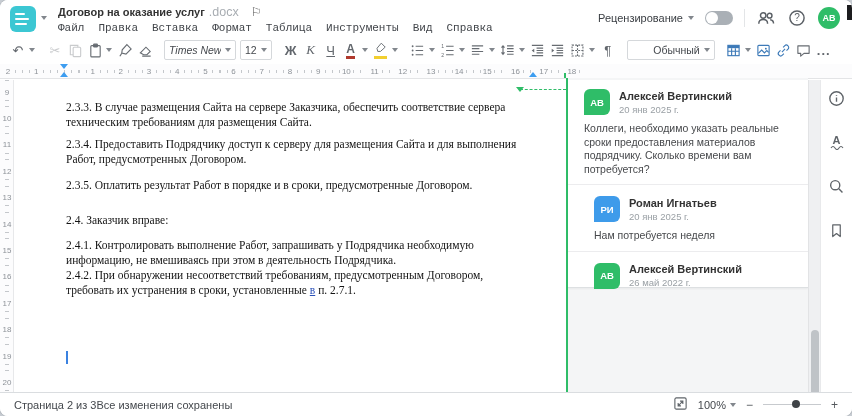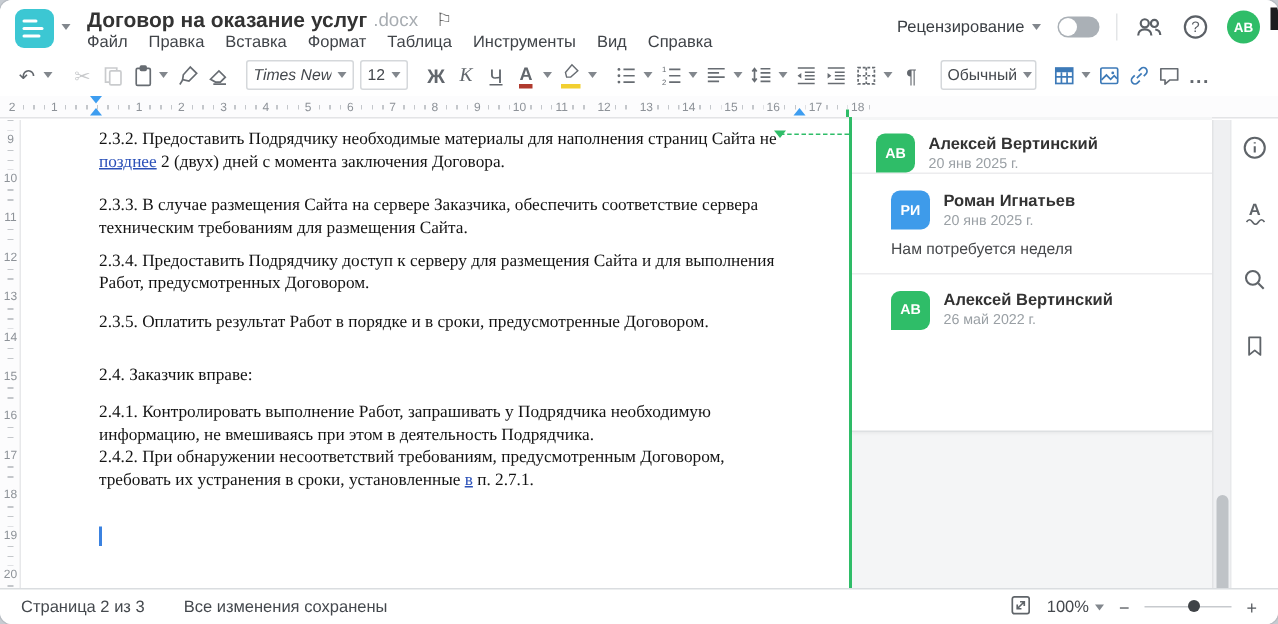--- a/index.html
+++ b/index.html
@@ -11,24 +11,24 @@
   
   .header { position:absolute; left:0; top:0; width:852px; height:36px; background:#fff; }
   .logo { position:absolute; left:10px; top:6px; width:26px; height:26px; border-radius:6px;
           background:#3cc7d3; display:flex; flex-direction:column; justify-content:center; gap:3px; padding-left:5px; cursor:pointer;}
   .logo i { display:block; height:2px; background:#fff; border-radius:1px; }
   .logo i:nth-child(1){width:10px;} .logo i:nth-child(2){width:14px;} .logo i:nth-child(3){width:12px;}
   .logo-caret { position:absolute; left:41px; top:16px; }
   .caret { display:inline-block; width:0; height:0; border-left:3.5px solid transparent;
            border-right:3.5px solid transparent; border-top:4px solid #82878d; vertical-align:middle; }
   .title-row { position:absolute; left:58px; top:5px; display:flex; align-items:center; gap:4px; }
-  .doc-title { font-size:14px; font-weight:bold; color:#333; }
+  .doc-title { font-size:11px; font-weight:bold; color:#333; }
   .doc-ext { font-size:12.5px; color:#a8adb2; }
   .flag { font-size:12px; color:#555; margin-left:8px; }
-  .menubar { position:absolute; left:58px; top:22px; display:flex; gap:14px; font-size:11px; color:#404449; }
+  .menubar { position:absolute; left:58px; top:22px; display:flex; gap:14px; font-size:11px; color:#404449;font-family:Liberation Mono, monospace; }
   .menubar span { cursor:pointer; }
   .header-right { position:absolute; right:12px; top:0; height:36px; display:flex; align-items:center; gap:11px; }
   .review { font-size:11px; color:#3a3e43; display:flex; align-items:center; gap:5px; cursor:pointer;}
   .toggle { width:28px; height:14px; border-radius:7px; background:#aab0b6; position:relative; cursor:pointer;}
   .toggle .knob { position:absolute; left:1px; top:1px; width:12px; height:12px; border-radius:50%; background:#fff; }
   .hdr-sep { width:1px; height:18px; background:#e3e5e7; }
   .hicon { width:20px; height:20px; display:flex; align-items:center; justify-content:center; cursor:pointer; }
   .hicon svg { stroke:#5b6066; fill:none; stroke-width:1.3; }
   .avatar-top { width:22px; height:22px; border-radius:50%; background:#2fbd68; color:#fff;
                 font-size:9px; font-weight:bold; display:flex; align-items:center; justify-content:center; cursor:pointer;}
@@ -115,21 +115,21 @@
            border-left:1px solid #e8e9eb; display:flex; flex-direction:column; align-items:center;
            padding-top:9px; gap:26px; }
   .ribar .ric { width:18px; height:18px; display:flex; flex-direction:column; align-items:center;
                 justify-content:center; cursor:pointer; color:#5f6469; }
   .ribar svg { stroke:#5f6469; fill:none; stroke-width:1.3; }
   .spell-a { font-size:11px; line-height:10px; color:#5f6469; font-weight:bold;}
 
   
   .statusbar { position:absolute; left:0; top:392px; width:852px; height:24px; background:#fff;
                border-top:1px solid #dadde0; display:flex; align-items:center; font-size:11px; color:#44484d; }
-  .sb-left { display:flex; gap:26px; padding-left:14px; }
+  .sb-left { display:flex; padding-left:14px; }
   .sb-right { margin-left:auto; display:flex; align-items:center; gap:10px; padding-right:14px; }
   .sb-right svg { stroke:#5f6469; fill:none; stroke-width:1.2; }
   .zoom-track { width:58px; height:1.5px; background:#c7cace; position:relative; cursor:pointer;}
   .zoom-knob { position:absolute; left:50%; top:-3.5px; width:8px; height:8px; border-radius:50%; background:#3f4347; }
   .zbtn { font-size:12px; color:#55595e; cursor:pointer; }
 </style>
 </head>
 <body>
 
 <div class="window">
@@ -283,21 +283,21 @@
     </span>
     <span class="tb">
       <svg width="15" height="15" viewBox="0 0 16 16">
           <rect x="2.2" y="2.2" width="11.6" height="11.6" stroke-dasharray="2 1.3"></rect>
           <path d="M8 2.2v11.6M2.2 8h11.6" stroke-dasharray="2 1.3"></path>
         </svg>
     </span>
     <span class="caret tb-caret"></span>
     <span class="tb pilcrow">¶</span>
     <span class="tb-gap"></span>
-    <span class="tb-box" style="width:64px;justify-content:flex-start">
+    <span class="tb-box" style="width:88px;justify-content:flex-end">
       <span>Обычный</span>
       <span class="caret"></span>
     </span>
     <span class="tb-gap"></span>
     <span class="tb blue">
       <svg width="15" height="15" viewBox="0 0 16 16">
           <rect x="2" y="2.5" width="12" height="11"></rect>
           <rect x="2" y="2.5" width="12" height="3" fill="#3d7ab8" stroke="none"></rect>
           <path d="M2 8.8h12M6 5.5v8M10 5.5v8"></path>
         </svg>
@@ -437,21 +437,20 @@
           <span>19</span>
         </div>
         <div class="vslot">
           <span>20</span>
         </div>
       </div>
   </div>
 
   <div class="page">
     <div class="doc-text">
-      <p><span>2.3.2. Предоставить Подрядчику необходимые материалы для наполнения страниц Сайта не </span><span class="ins">позднее</span><span> 2 (двух) дней с момента заключения Договора.</span></p>
       <p style="margin-top:14px"><span>2.3.3. В случае размещения Сайта на сервере Заказчика, обеспечить соответствие сервера техническим требованиям для размещения Сайта.</span></p>
       <p style="margin-top:7px"><span>2.3.4. Предоставить Подрядчику доступ к серверу для размещения Сайта и для выполнения Работ, предусмотренных Договором.</span></p>
       <p style="margin-top:11px"><span>2.3.5. Оплатить результат Работ в порядке и в сроки, предусмотренные Договором.</span></p>
       <p style="margin-top:20px"><span>2.4. Заказчик вправе:</span></p>
       <p style="margin-top:10px"><span>2.4.1. Контролировать выполнение Работ, запрашивать у Подрядчика необходимую информацию, не вмешиваясь при этом в деятельность Подрядчика.</span></p>
       <p style=""><span>2.4.2. При обнаружении несоответствий требованиям, предусмотренным Договором, требовать их устранения в сроки, установленные </span><span class="ins">в</span><span> п. 2.7.1.</span></p>
     </div>
     <div class="cursor"></div>
     <div class="anchor-tri"></div>
     <div class="connector"></div>
@@ -461,20 +460,21 @@
     <div class="card">
 
       <div>
         <div class="c-head">
           <span class="bubble green">АВ</span>
           <span>
             <div class="c-name">Алексей Вертинский</div>
             <div class="c-date">20 янв 2025 г.</div>
           </span>
         </div>
+        <div class="c-text">Коллеги, необходимо указать реальные сроки предоставления материалов подрядчику. Сколько времени вам потребуется?</div>
       </div>
 
       <div class="divider"></div>
 
       <div class="reply">
         <div class="c-head">
           <span class="bubble blue">РИ</span>
           <span>
             <div class="c-name">Роман Игнатьев</div>
             <div class="c-date">20 янв 2025 г.</div>

